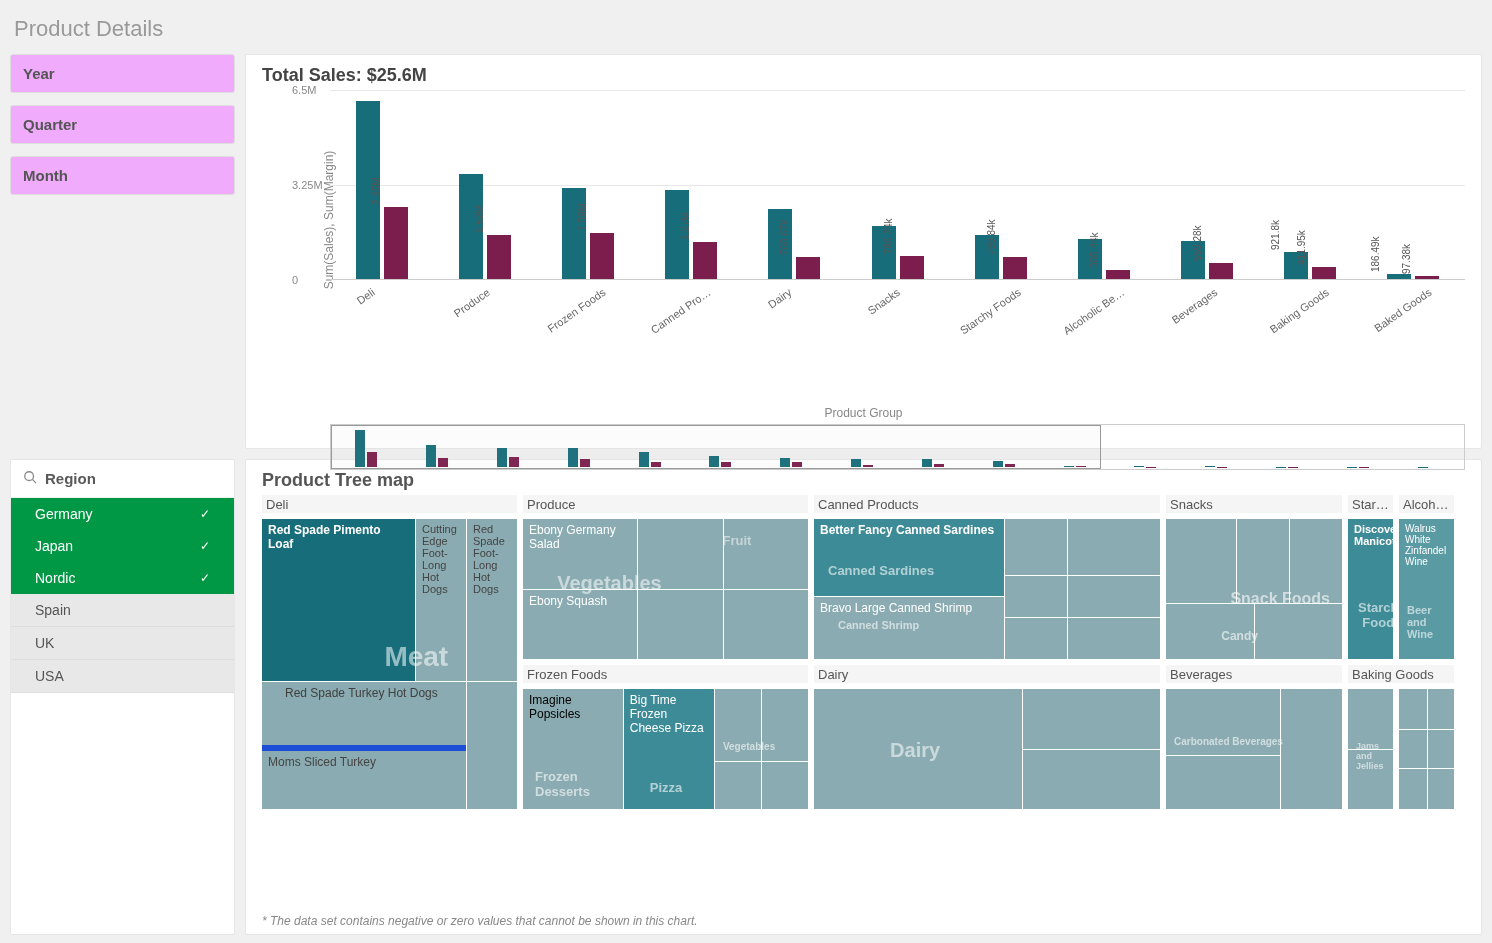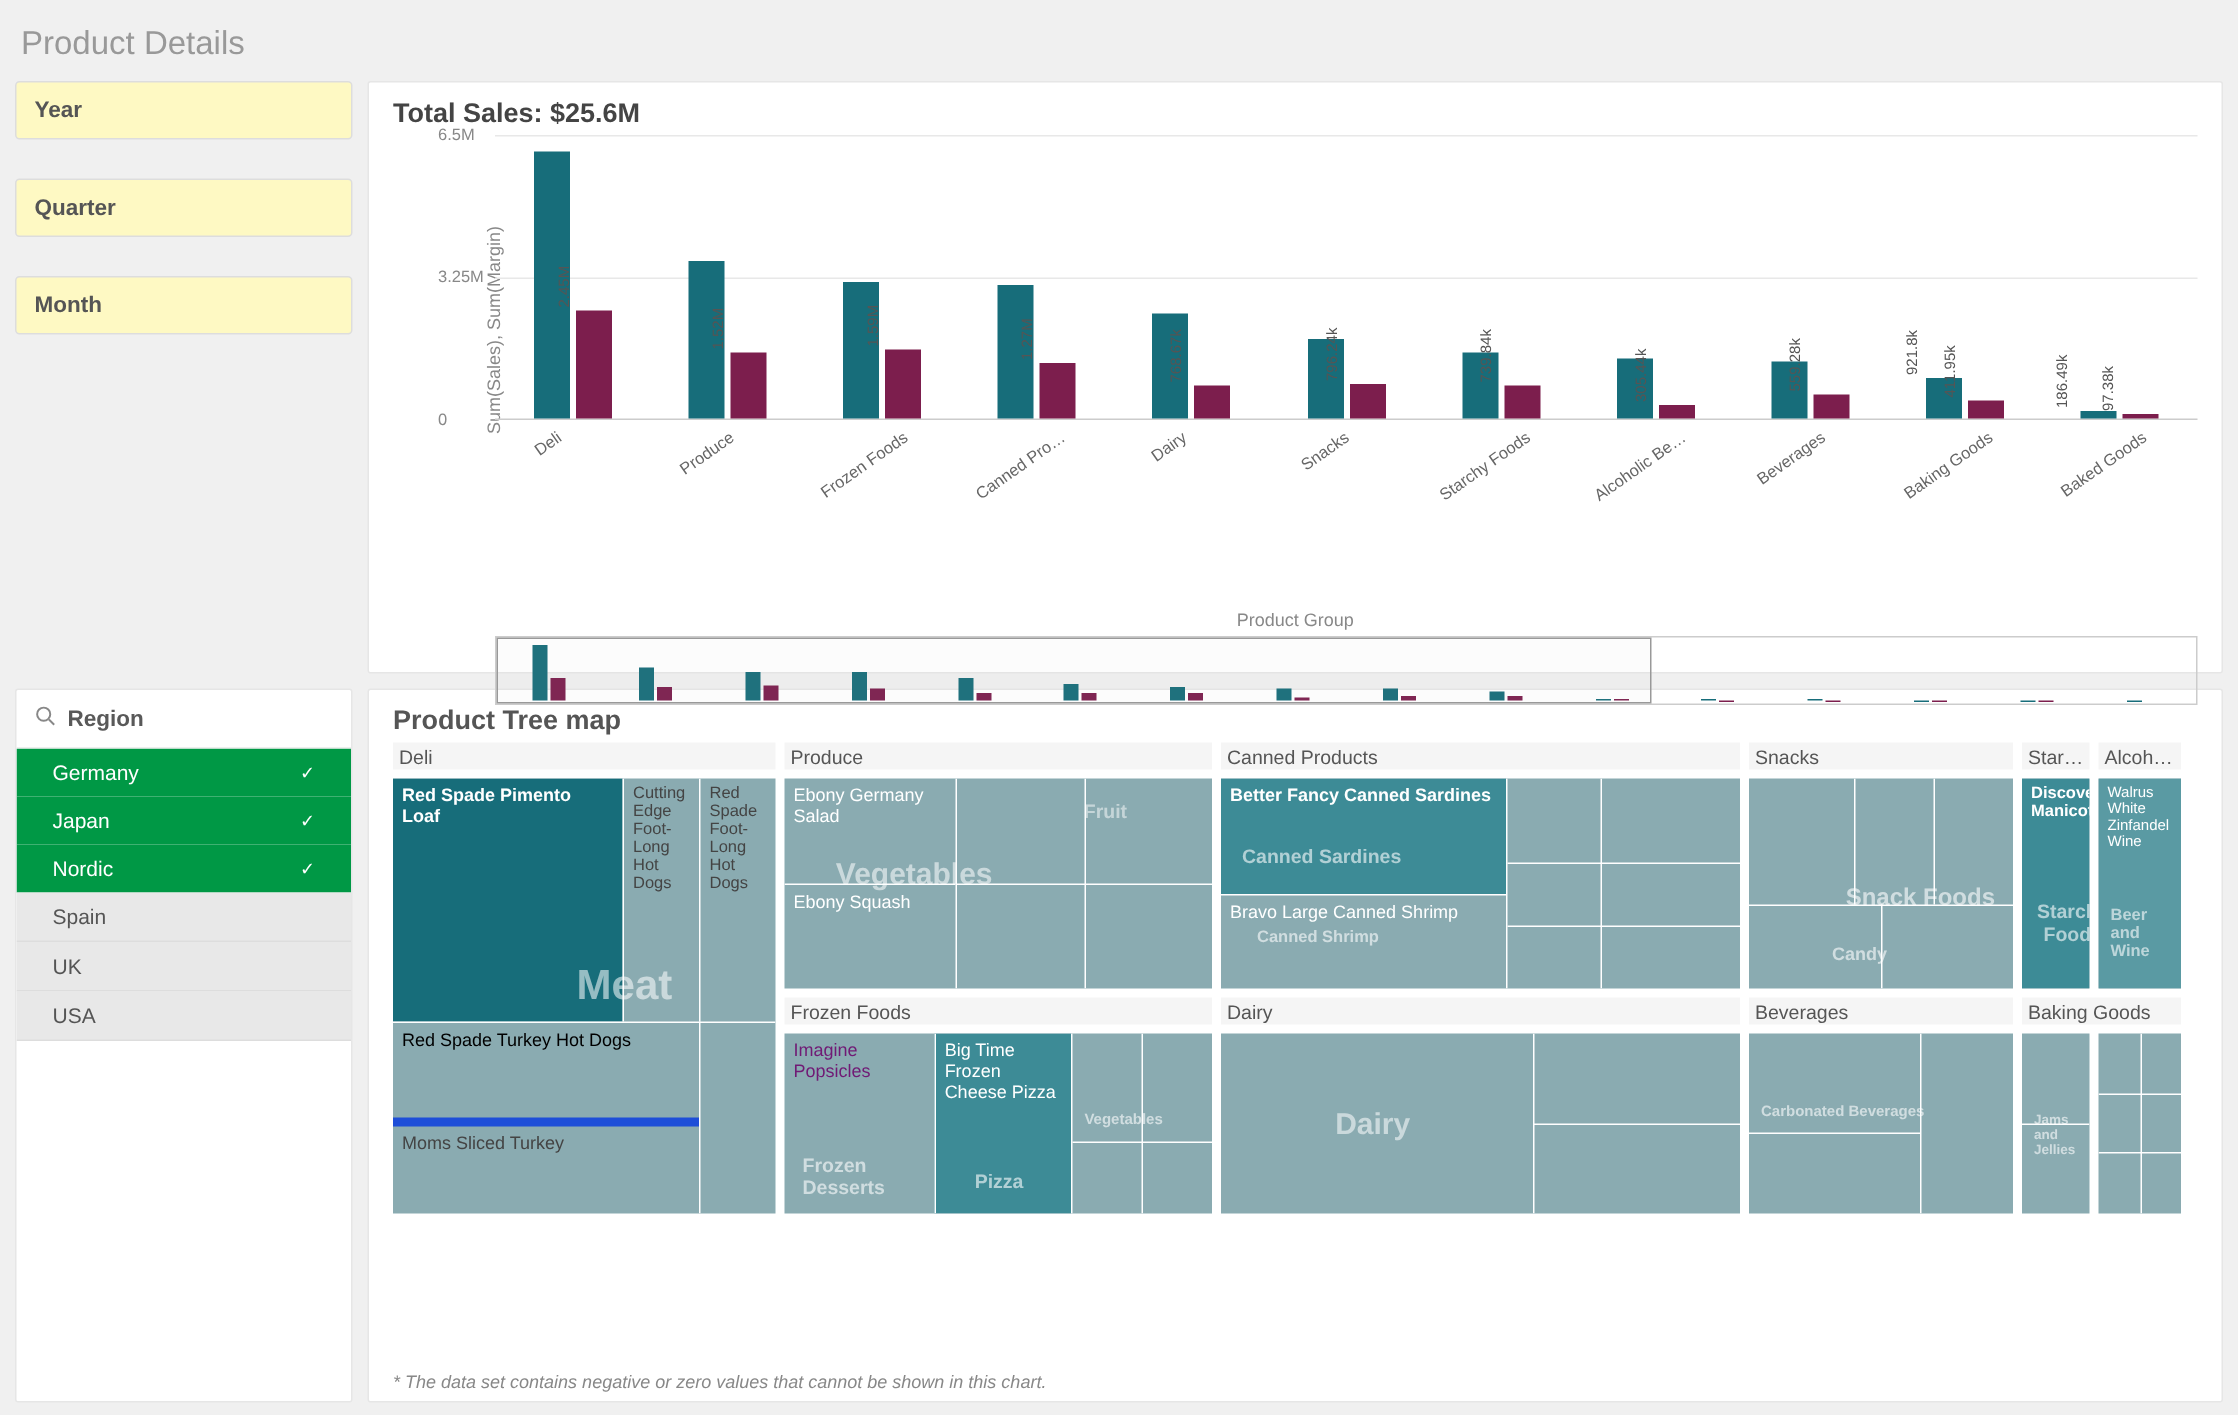--- a/index.html
+++ b/index.html
@@ -4,21 +4,21 @@
 <style>
 * { box-sizing: border-box; margin: 0; padding: 0; }
 body { font-family: -apple-system, BlinkMacSystemFont, "Segoe UI", Arial, sans-serif; background: #f0f0f0; color: #595959; font-size: 13px; }
 .page { width: 1492px; height: 943px; position: relative; padding: 10px; }
 .page-title { font-size: 22px; font-weight: 400; color: #999; padding: 6px 4px 12px 4px; }
 .layout { display: grid; grid-template-columns: 225px 1fr; grid-template-rows: 395px 1fr; gap: 10px; height: calc(100% - 42px); }
 .panel { background: #fff; border: 1px solid #e6e6e6; border-radius: 2px; }
 
 
 .filters-top { grid-column: 1; grid-row: 1; background: transparent; border: none; }
-.filter-box { background: #fef9c3; border: 1px solid #ddd; border-radius: 3px; padding: 10px 12px; margin-bottom: 26px; font-size: 15px; font-weight: 600; color: #555; cursor: pointer; }
+.filter-box { background: #f0abfc; border: 1px solid #ddd; border-radius: 3px; padding: 10px 12px; margin-bottom: 12px; font-size: 15px; font-weight: 600; color: #555; cursor: pointer; }
 .region-panel { grid-column: 1; grid-row: 2; display: flex; flex-direction: column; }
 .region-header { padding: 10px 12px; display: flex; align-items: center; gap: 8px; font-weight: 600; font-size: 15px; border-bottom: 1px solid #eee; }
 .region-header svg { width: 14px; height: 14px; }
 .region-list { flex: 1; overflow: auto; }
 .region-item { padding: 8px 24px; display: flex; justify-content: space-between; align-items: center; cursor: pointer; font-size: 14px; }
 .region-item.sel { background: #009845; color: #fff; }
 .region-item:not(.sel) { background: #e8e8e8; color: #555; border-bottom: 1px solid #ddd; }
 .check { font-size: 12px; }
 
 
@@ -338,21 +338,21 @@
           <div class="deli-main">
               <div class="sub" style="left:0;top:0;font-weight:600">Red Spade Pimento Loaf</div>
             </div>
           <div class="deli-r1">
               <div class="sub" style="left:0;top:0;color:#444;font-size:11px">Cutting Edge Foot-Long Hot Dogs</div>
             </div>
           <div class="deli-r2">
               <div class="sub" style="left:0;top:0;color:#444;font-size:11px">Red Spade Foot-Long Hot Dogs</div>
             </div>
           <div class="deli-b1">
-              <div class="sub" style="left:0;top:0;color:#000000">Red Spade Turkey Hot Dogs</div>
+              <div class="sub" style="left:17px;top:0;color:#404040">Red Spade Turkey Hot Dogs</div>
             </div>
           <div class="deli-b2">
               <div class="sub" style="left:0;top:0;color:#444">Moms Sliced Turkey</div>
             </div>
           <div class="deli-br"></div>
           <div class="big-label" style="left:48%;top:42%">Meat</div>
         </div>
 
         <div class="tm-cell" style="grid-column:2;grid-row:2">
           <div class="prod-t">
@@ -365,21 +365,21 @@
             <div class="tile-line" style="left:50%;top:0;width:1px;height:100%"></div>
             <div class="tile-line" style="left:0;top:50%;width:100%;height:1px"></div>
           </div>
           <div class="big-label" style="left:12%;top:38%;font-size:20px">Vegetables</div>
           <div class="prod-fruit">Fruit</div>
         </div>
 
         <div class="tm-header" style="grid-column:2;grid-row:3">Frozen Foods</div>
         <div class="tm-cell" style="grid-column:2;grid-row:4">
           <div class="frozen-l">
-            <div class="sub" style="left:0;top:0;color:#701a75">Imagine Popsicles</div>
+            <div class="sub" style="left:0;top:0;color:#000000">Imagine Popsicles</div>
             <div class="sub dim" style="left:6px;bottom:6px;top:auto">Frozen Desserts</div>
           </div>
           <div class="frozen-m">
             <div class="sub" style="left:0;top:0;color:#fff">Big Time Frozen Cheese Pizza</div>
             <div class="sub dim" style="left:20px;bottom:10px;top:auto">Pizza</div>
           </div>
           <div class="frozen-r">
             <div class="tile-line" style="left:50%;top:0;width:1px;height:100%"></div>
             <div class="tile-line" style="left:0;top:60%;width:100%;height:1px"></div>
             <div class="sub dim" style="left:2px;top:40%;font-size:10px">Vegetables</div>

